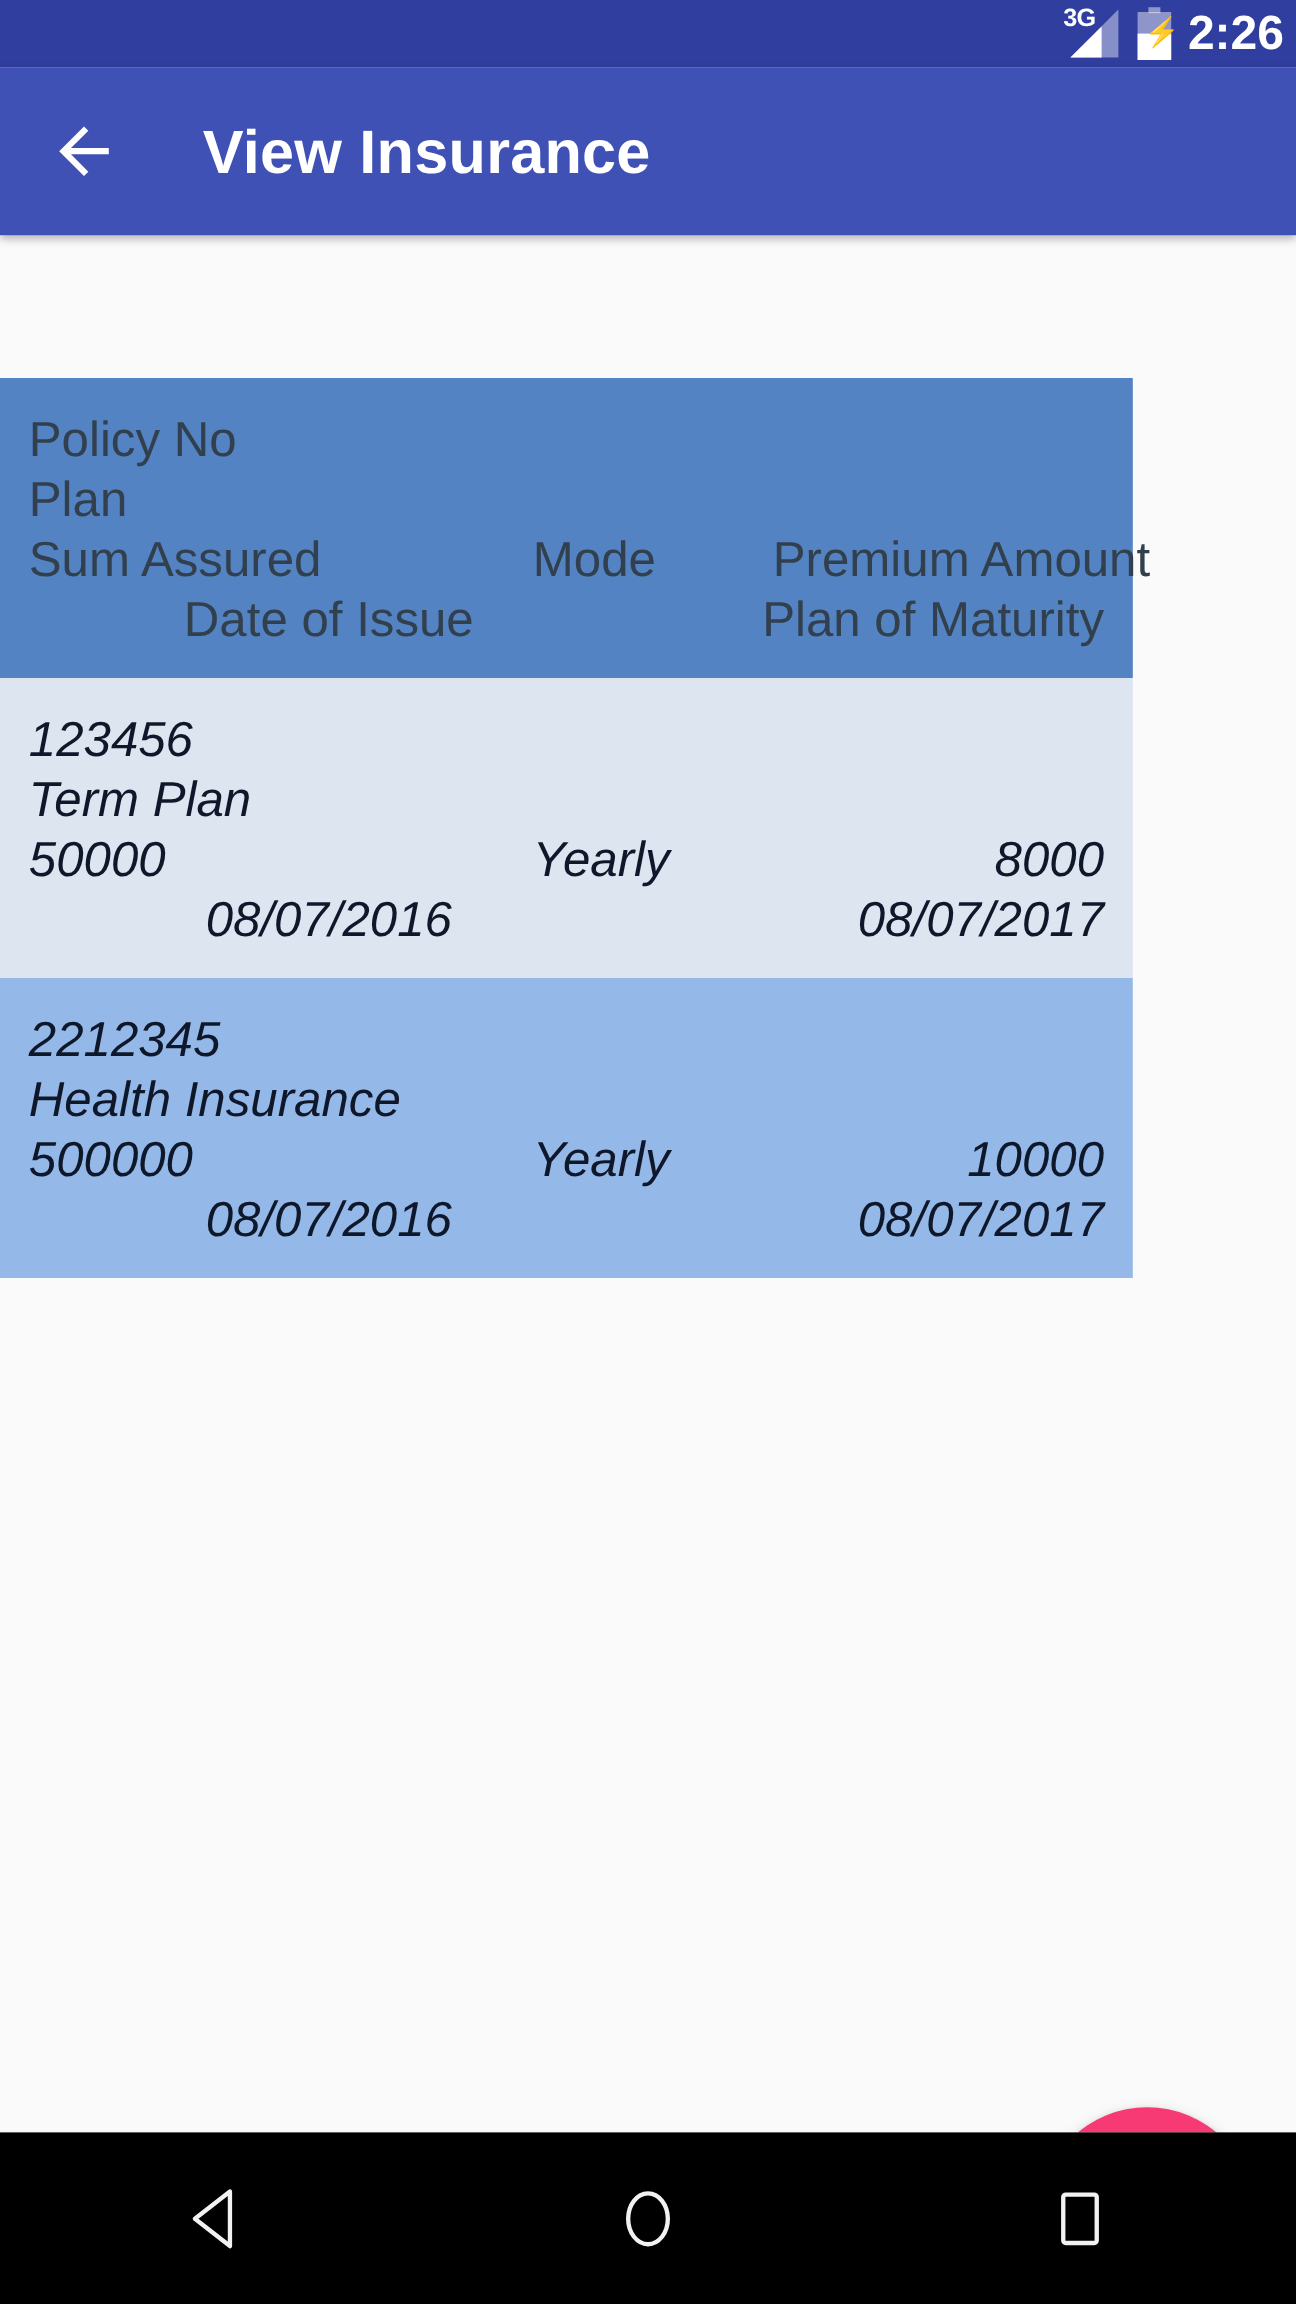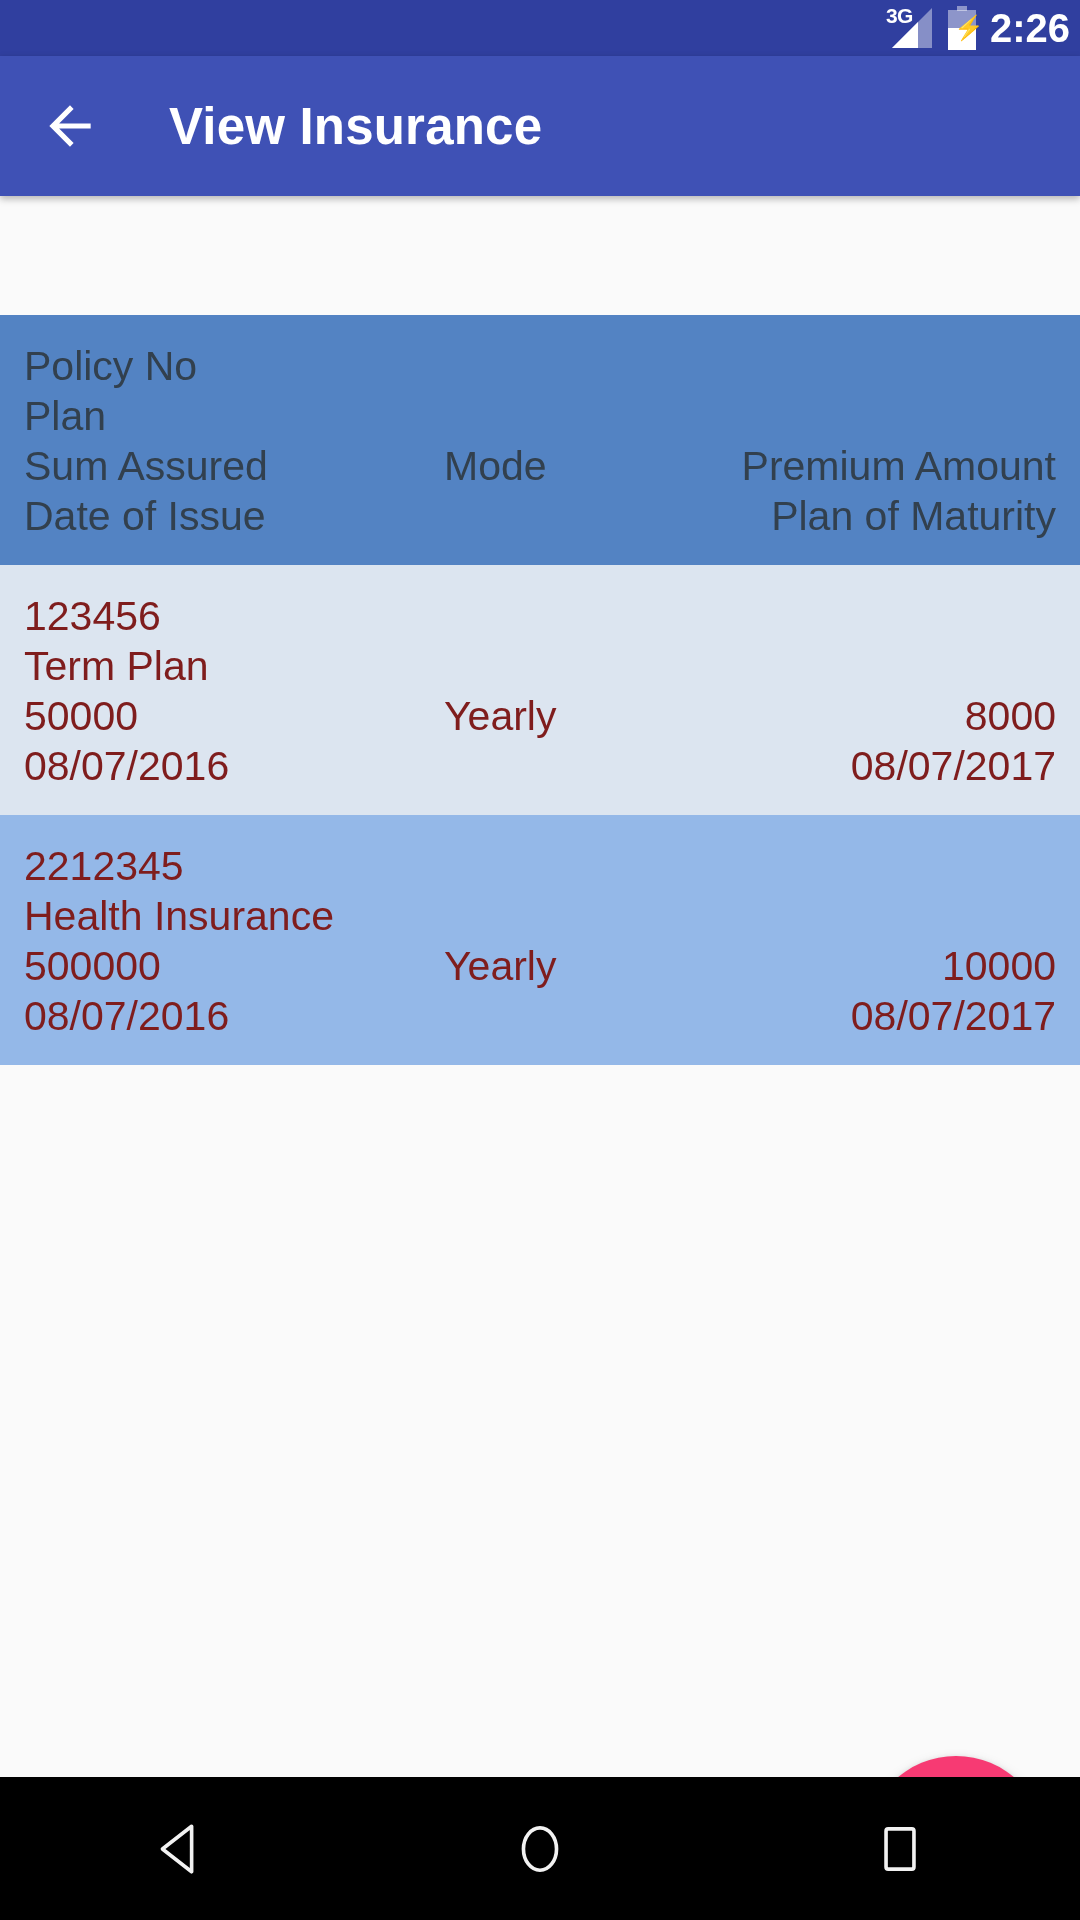--- a/index.html
+++ b/index.html
@@ -148,21 +148,21 @@
   }
 
   #policy-table {
     position: absolute;
     top: 119px;
     left: 0;
     width: 1080px;
   }
 
   .t-row {
-    width: 1080px;
+    width: 944px;
     box-sizing: border-box;
     padding: 26px 24px 24px 24px;
   }
   .t-header {
     background: #5383C3;
   }
   .t-row-even {
     background: #DCE5F0;
   }
   .t-row-odd {
@@ -180,41 +180,42 @@
     line-height: 1.22;
   }
 
   .cell {
     font-size: 41px;
     color: #3C4650;
     white-space: nowrap;
   }
   .t-row-even .cell,
   .t-row-odd .cell {
-    color: #7f1d1d;
+    color: #0f172a;
+    font-style: italic;
   }
   .t-header .cell {
     color: #32404E;
   }
 
   .col-left {
     flex: 0 0 420px;
     text-align: left;
   }
   .col-mid {
     flex: 0 0 200px;
     text-align: left;
   }
   .col-right {
     flex: 1 1 auto;
     text-align: right;
   }
   .col-left-wide {
     flex: 0 0 500px;
-    text-align: left;
+    text-align: center;
   }
   .col-right-wide {
     flex: 1 1 auto;
     text-align: right;
   }
 
   
   #fab {
     position: absolute;
     left: 866px;

